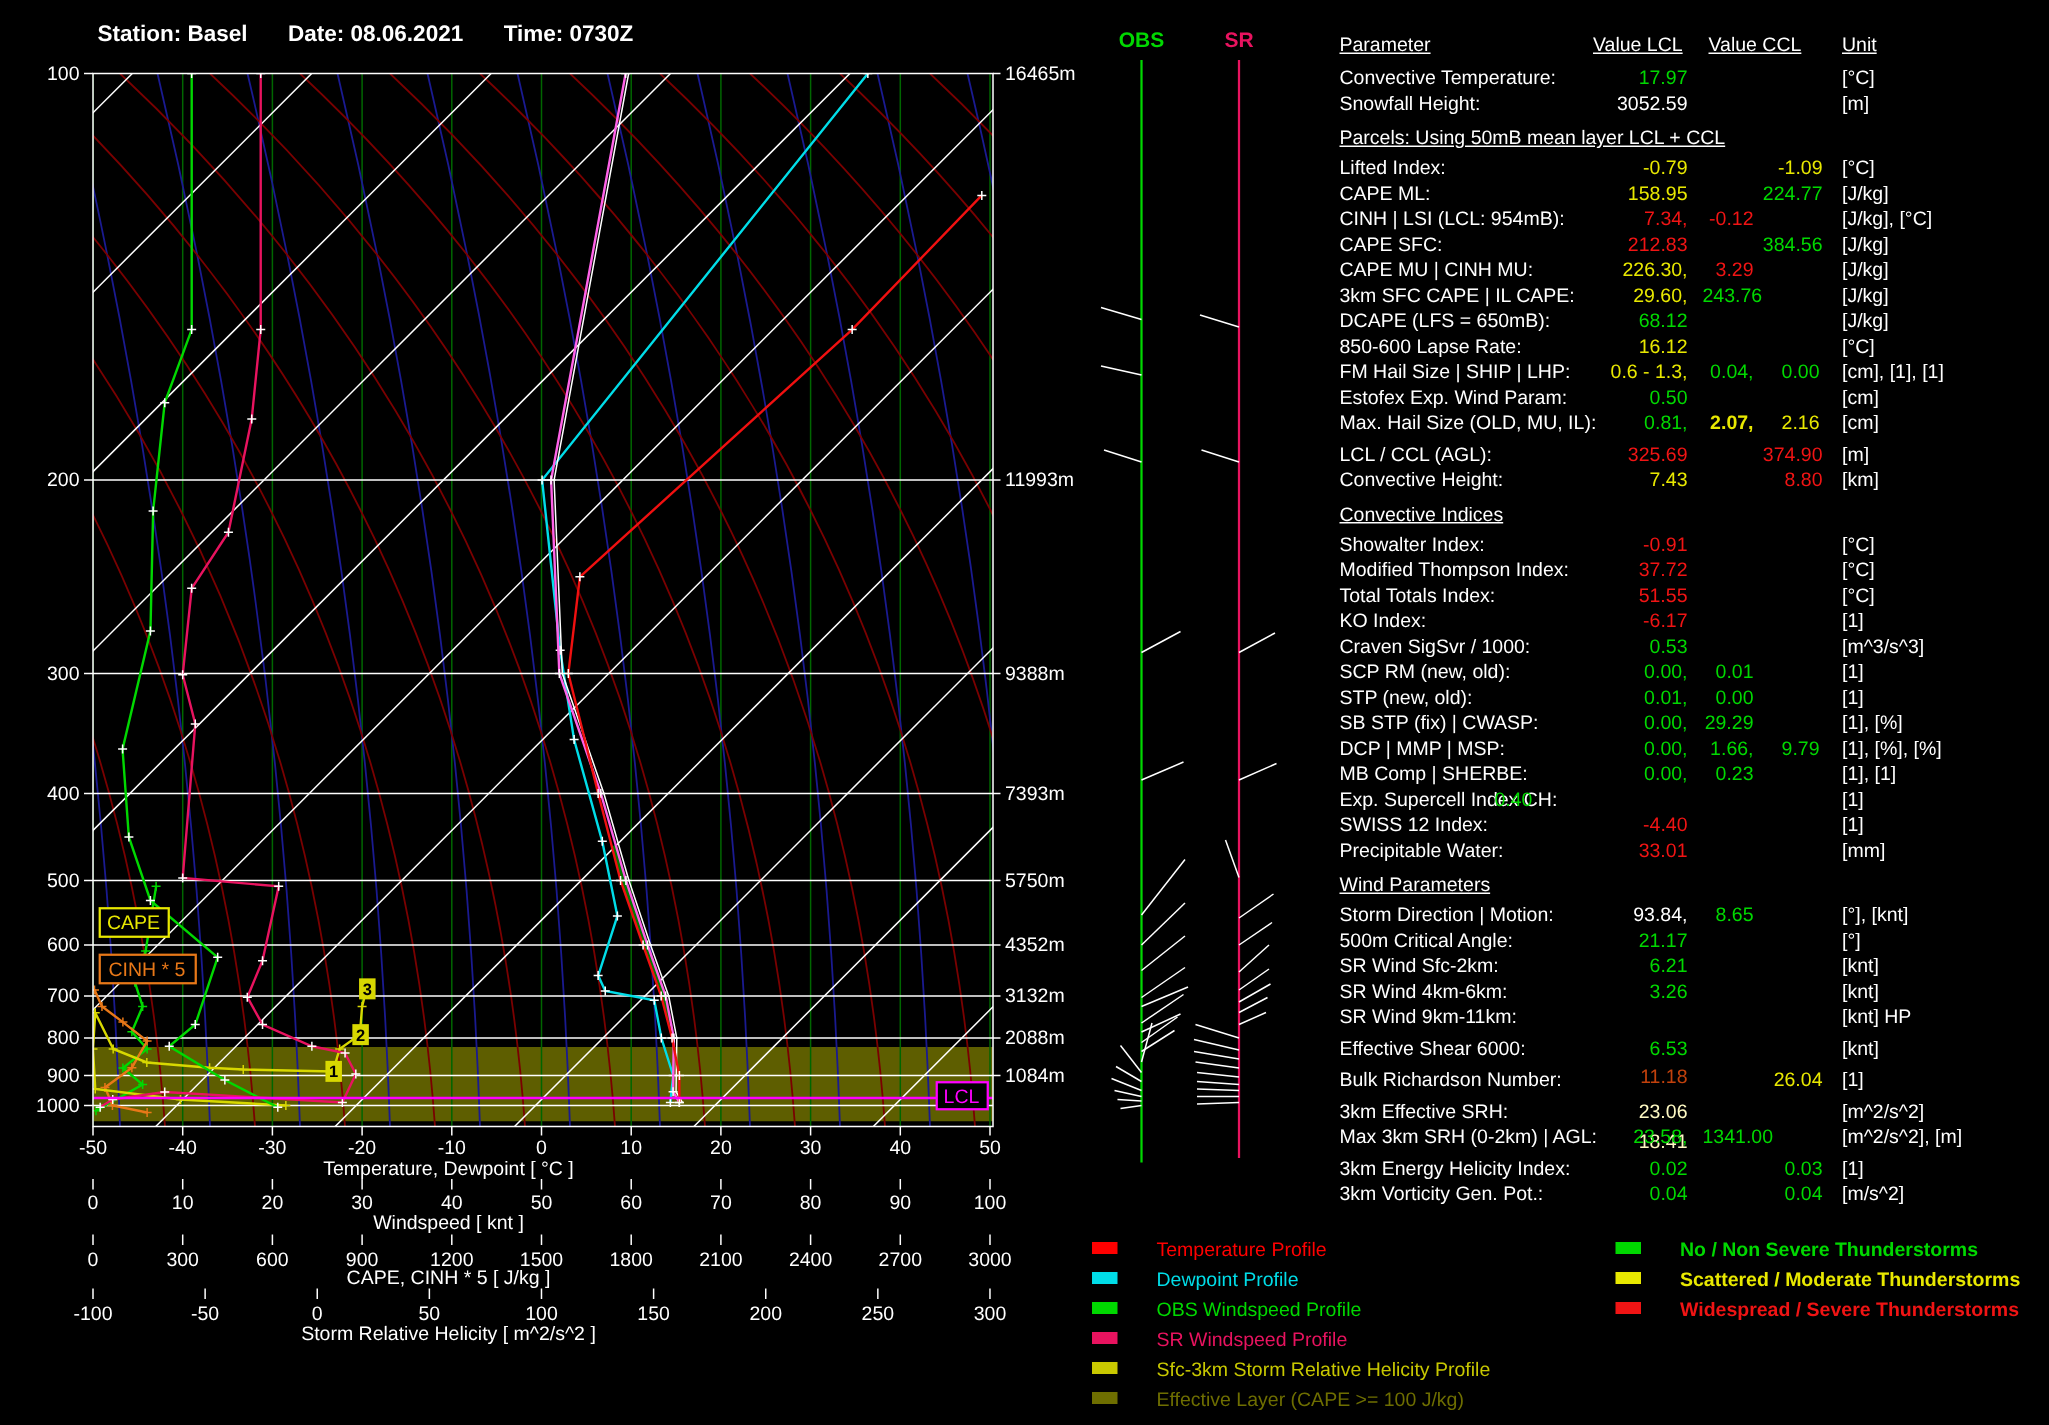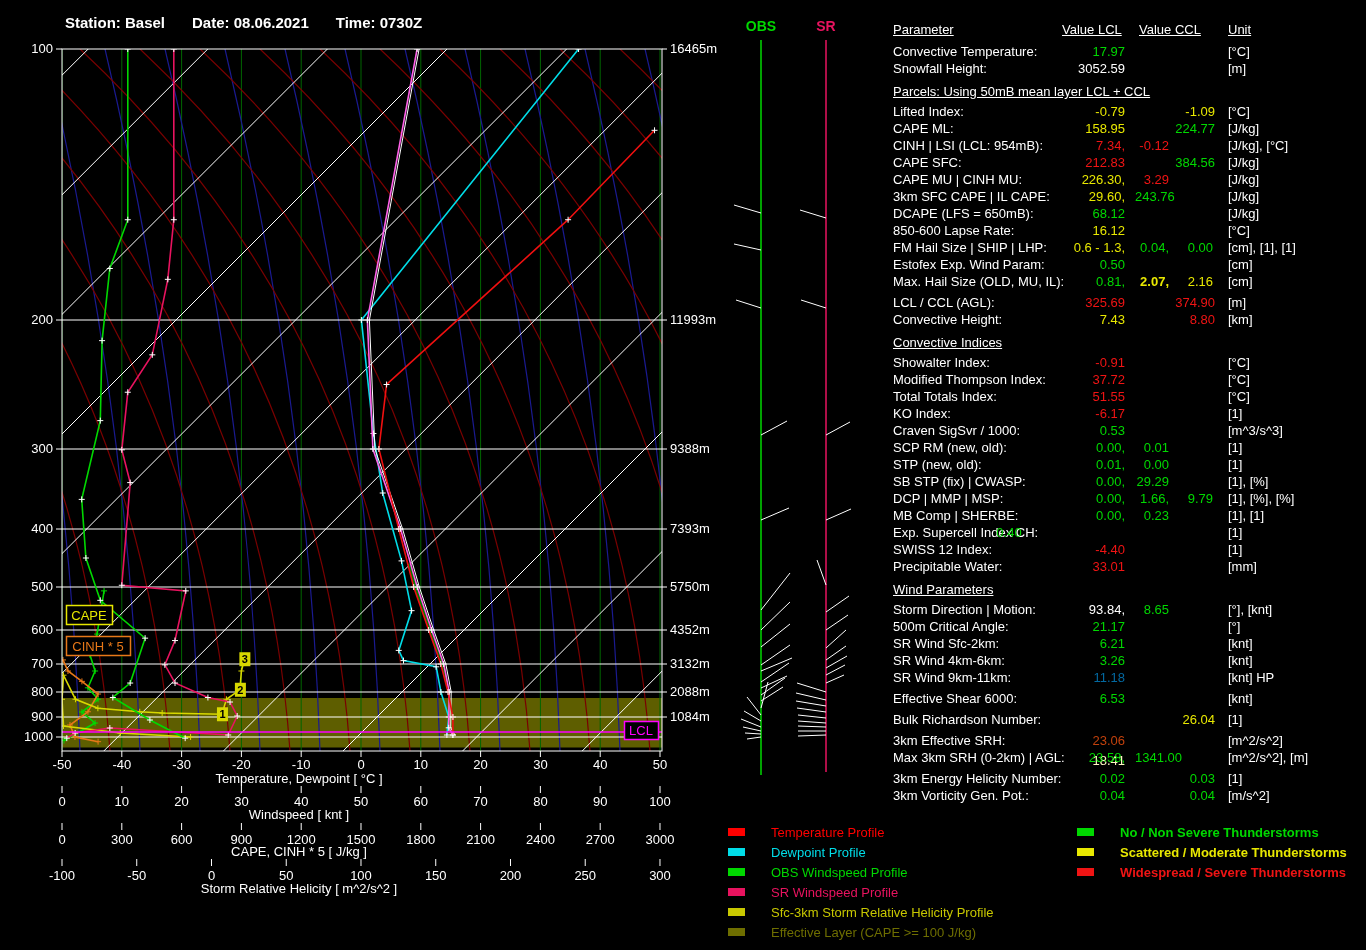--- a/index.html
+++ b/index.html
@@ -691,21 +691,21 @@
         <div class="trow">
           <span class="tlabel">SR Wind 4km-6km:</span>
           <span class="tvals">
             <span class="tv0" style="color: rgb(0, 216, 0);">3.26</span>
           </span>
           <span class="tunit">[knt]</span>
         </div>
         <div class="trow">
           <span class="tlabel">SR Wind 9km-11km:</span>
           <span class="tvals">
-            <span class="tv0" style="color: #0369a1;">11.18</span>
+            <span class="tv0" style="color: #c2410c; margin-top: 40px;">11.18</span>
           </span>
           <span class="tunit">[knt] HP</span>
         </div>
         <div class="trow gap">
           <span class="tlabel">Effective Shear 6000:</span>
           <span class="tvals">
             <span class="tv0" style="color: rgb(0, 216, 0);">6.53</span>
           </span>
           <span class="tunit">[knt]</span>
         </div>
@@ -713,34 +713,34 @@
           <span class="tlabel">Bulk Richardson Number:</span>
           <span class="tvals">
             <span class="tv0" style="color: #fef9c3; margin-top: 41px;">18.41</span>
           </span>
           <span class="tccl" style="color: rgb(232, 232, 0);">26.04</span>
           <span class="tunit">[1]</span>
         </div>
         <div class="trow gap">
           <span class="tlabel">3km Effective SRH:</span>
           <span class="tvals">
-            <span class="tv0" style="color: #c2410c;">23.06</span>
+            <span class="tv0" style="color: #fef9c3;">23.06</span>
           </span>
           <span class="tunit">[m^2/s^2]</span>
         </div>
         <div class="trow">
           <span class="tlabel">Max 3km SRH (0-2km) | AGL:</span>
           <span class="tvals">
             <span class="tv0" style="color: rgb(0, 216, 0);">23.58,</span>
             <span class="tvx" style="color: rgb(0, 216, 0);">1341.00</span>
           </span>
           <span class="tunit">[m^2/s^2], [m]</span>
         </div>
         <div class="trow gap">
-          <span class="tlabel">3km Energy Helicity Number:</span>
+          <span class="tlabel">3km Energy Helicity Index:</span>
           <span class="tvals">
             <span class="tv0" style="color: rgb(0, 216, 0);">0.02</span>
           </span>
           <span class="tccl" style="color: rgb(0, 216, 0);">0.03</span>
           <span class="tunit">[1]</span>
         </div>
         <div class="trow">
           <span class="tlabel">3km Vorticity Gen. Pot.:</span>
           <span class="tvals">
             <span class="tv0" style="color: rgb(0, 216, 0);">0.04</span>

